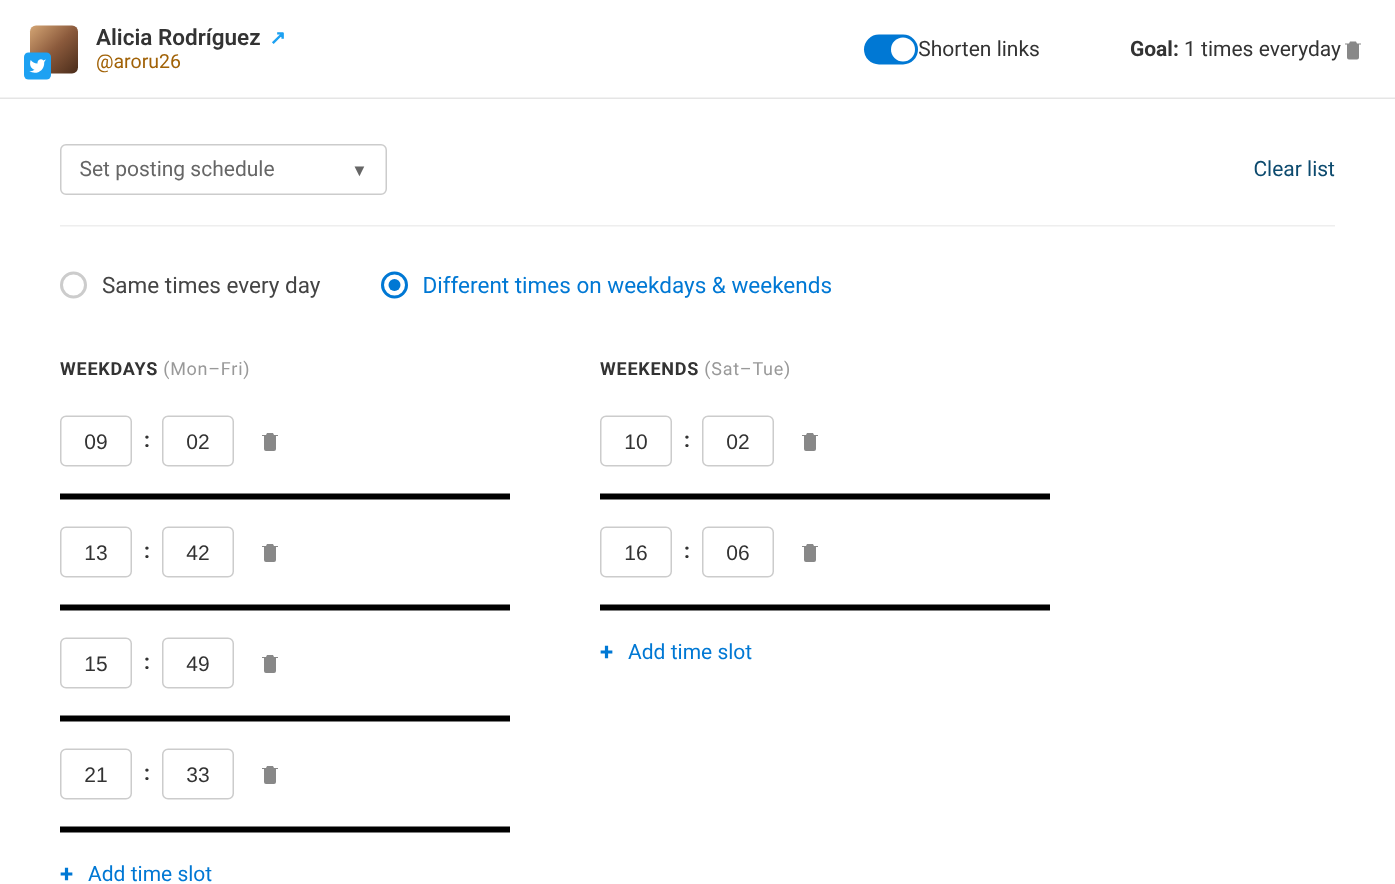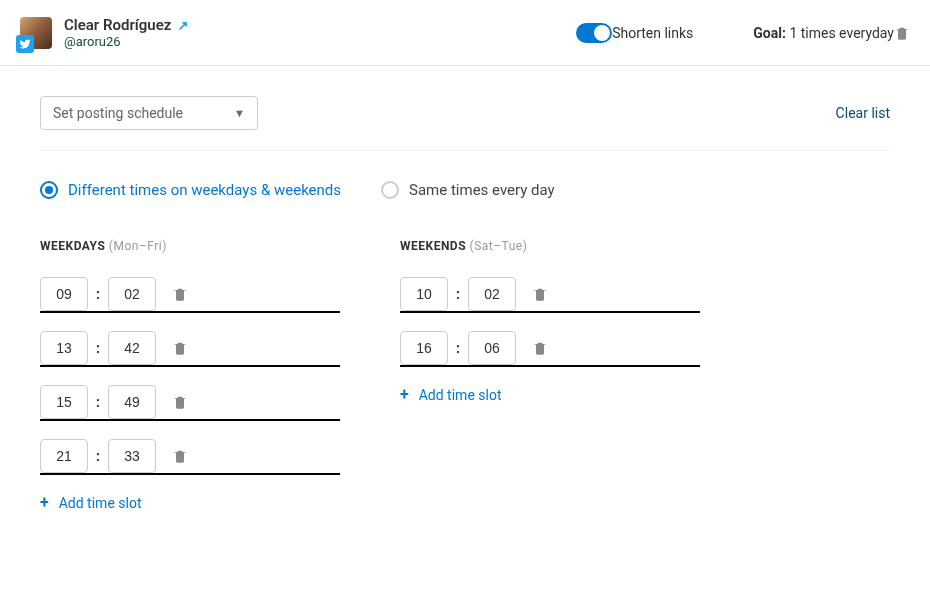--- a/index.html
+++ b/index.html
@@ -48,21 +48,21 @@
       color: #333;
       display: flex;
       align-items: center;
       gap: 6px;
     }
     .external-link-icon {
       color: #1da1f2;
       font-size: 13px;
     }
     .user-handle {
-      color: #14532d;
+      color: #a16207;
       font-size: 13px;
     }
     .header-spacer { flex: 1; }
     .toggle-wrap {
       display: flex;
       align-items: center;
       margin-right: 60px;
     }
     .toggle {
       width: 36px;
@@ -166,21 +166,22 @@
       margin-bottom: 24px;
     }
     .col-heading .sub {
       font-weight: 400;
       color: #999;
     }
     .time-row {
       display: flex;
       align-items: center;
       gap: 8px;
-      border-bottom: 2px solid #000000;
+      padding-bottom: 18px;
+      border-bottom: 4px solid #000000;
       margin-bottom: 18px;
     }
     .time-input {
       width: 48px;
       height: 34px;
       border: 1px solid #ccc;
       border-radius: 4px;
       text-align: center;
       font-size: 14px;
       color: #333;
@@ -208,21 +209,21 @@
   <div class="avatar-wrap">
     <div class="avatar"></div>
     <div class="twitter-badge">
       <svg viewBox="0 0 24 24">
           <path d="M23 3a10.9 10.9 0 01-3.14 1.53 4.48 4.48 0 00-7.86 3v1A10.66 10.66 0 013 4s-4 9 5 13a11.64 11.64 0 01-7 2c9 5 20 0 20-11.5a4.5 4.5 0 00-.08-.83A7.72 7.72 0 0023 3z"></path>
         </svg>
     </div>
   </div>
   <div class="user-info">
     <div class="user-name">
-      <span>Clear Rodríguez</span>
+      <span>Alicia Rodríguez</span>
       <span class="external-link-icon">↗</span>
     </div>
     <div class="user-handle">@aroru26</div>
   </div>
   <div class="header-spacer"></div>
   <div class="toggle-wrap">
     <div class="toggle"></div>
     <span class="toggle-label">Shorten links</span>
   </div>
   <div class="goal">
@@ -241,27 +242,27 @@
     <div class="dropdown">
       <span>Set posting schedule</span>
       <span class="chevron-down">▼</span>
     </div>
     <div class="clear-list">Clear list</div>
   </div>
 
   <hr class="divider">
 
   <div class="radio-group">
+    <div class="radio-option">
+      <div class="radio"></div>
+      <span class="radio-label">Same times every day</span>
+    </div>
     <div class="radio-option active">
       <div class="radio selected"></div>
       <span class="radio-label">Different times on weekdays &amp; weekends</span>
-    </div>
-    <div class="radio-option">
-      <div class="radio"></div>
-      <span class="radio-label">Same times every day</span>
     </div>
   </div>
 
   <div class="columns">
     <div class="column">
       <div class="col-heading">
         <span>WEEKDAYS</span>
         <span class="sub">(Mon–Fri)</span>
       </div>
 

